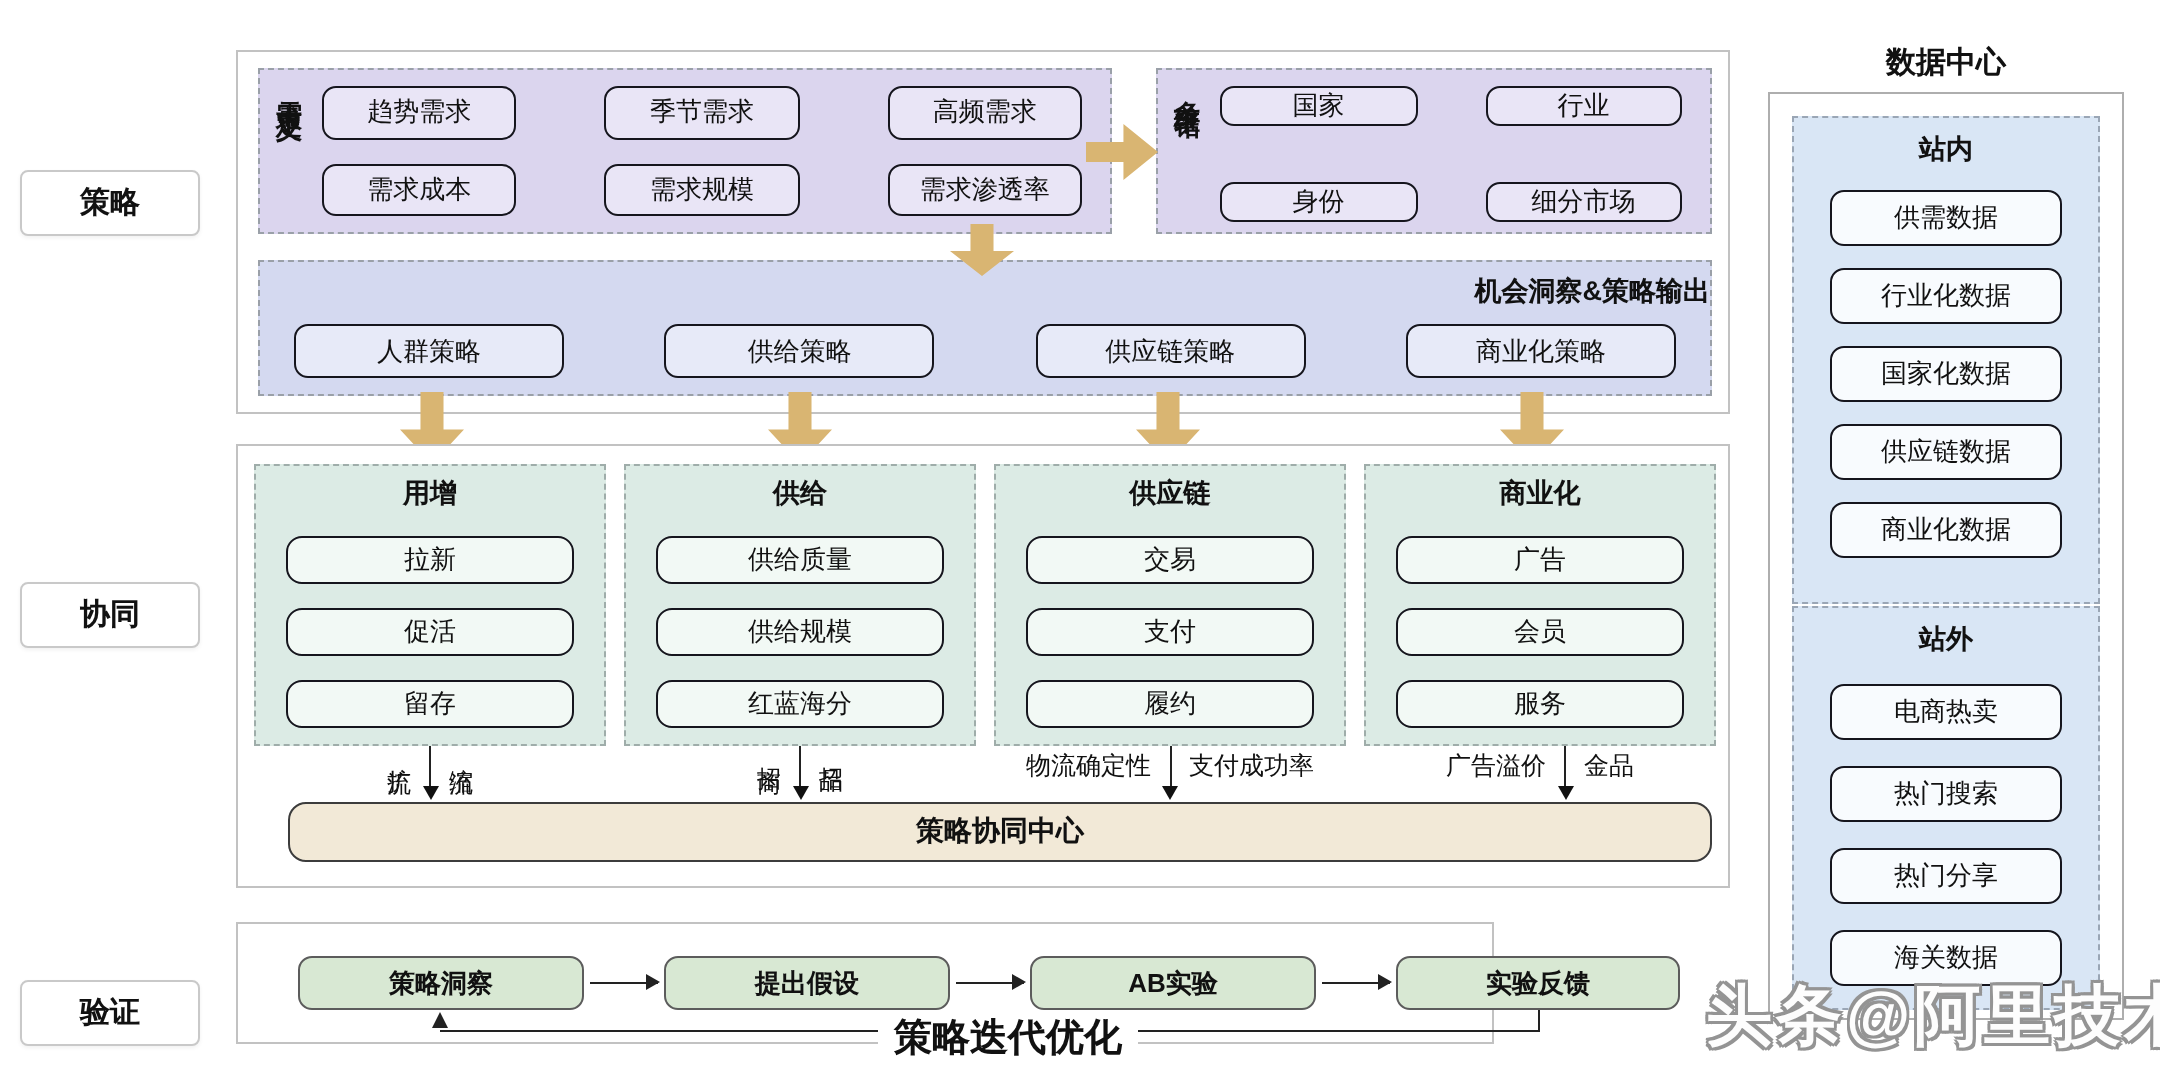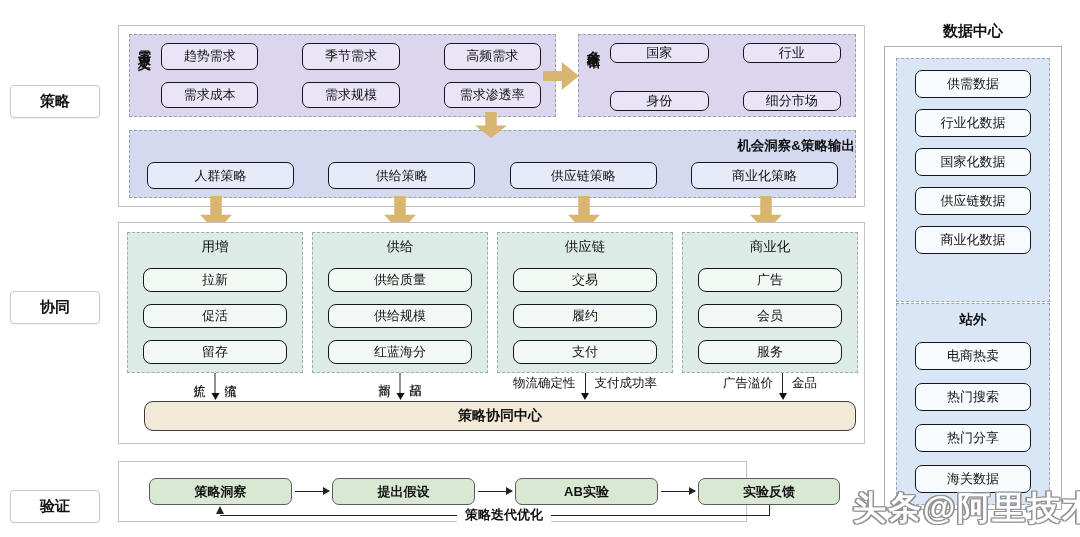--- a/index.html
+++ b/index.html
@@ -41,26 +41,26 @@
   .tan-right { position:absolute; background:var(--arrow);
     clip-path:polygon(0 32%,52% 32%,52% 0,100% 50%,52% 100%,52% 68%,0 68%); }
   .tan-down { position:absolute; background:var(--arrow);
     clip-path:polygon(32% 0,68% 0,68% 52%,100% 52%,50% 100%,0 52%,32% 52%); }
 
   
   .insight-panel { position:absolute; left:10px; top:104px; width:727px; height:68px;
     background:var(--periwinkle); }
   .insight-title { text-align:right; font-weight:bold; font-size:13.5px; padding-top:6px; }
   .insight-row { display:flex; justify-content:space-between; padding:7px 17px 0; }
-  .insight-row .ibox { width:147px; height:27px; background:var(--periwinkle_item); }
+  .insight-row .ibox { width:135px; height:27px; background:var(--periwinkle_item); }
 
   
   .pillar-row { position:absolute; left:8px; top:9px; width:731px; display:flex; gap:9px; }
   .pillar { width:176px; height:141px; background:var(--teal); border:1.4px dashed #9fadaa; }
-  .pillar-title { text-align:center; font-weight:normal; font-size:13.5px; margin-top:5px; }
+  .pillar-title { text-align:center; font-weight:bold; font-size:13.5px; margin-top:5px; }
   .pillar .ibox { height:24px; margin:12px 15px 0; background:var(--teal_item); border-radius:8px; }
   .pillar .ibox:first-of-type { margin-top:8px; }
 
   
   .metric-group { position:absolute; top:150px; height:28px; transform:translateX(-50%);
     display:flex; align-items:flex-start; gap:5px; }
   .mlabel-v { writing-mode:vertical-rl; text-orientation:upright; font-size:12px; line-height:1;
     letter-spacing:1px; padding-top:1px; }
   .mlabel-h { font-size:12.5px; padding-top:2px; white-space:nowrap; }
   .mline { position:relative; width:9px; height:28px; }
@@ -77,21 +77,21 @@
     border-radius:7px; background:var(--green); display:flex; align-items:center;
     justify-content:center; font-size:13px; font-weight:bold; }
   .harrow { position:absolute; top:29px; width:34px; height:1.2px; background:#222; }
   .harrow::after { content:''; position:absolute; right:-1px; top:-4.2px;
     border-left:7px solid #222; border-top:4.5px solid transparent; border-bottom:4.5px solid transparent; }
   .loop-v { position:absolute; left:650px; top:43px; width:1.2px; height:11px; background:#222; }
   .loop-h { position:absolute; left:101px; top:53px; width:549px; height:1.2px; background:#222; }
   .loop-up { position:absolute; left:96.5px; top:44px; width:0; height:0;
     border-left:4.5px solid transparent; border-right:4.5px solid transparent; border-bottom:8px solid #222; }
   .loop-label { position:absolute; left:385px; top:44px; transform:translateX(-50%);
-    background:#fff; padding:0 8px; font-size:13px; font-weight:bold; z-index:2; white-space:nowrap; }
+    background:#fff; padding:0 8px; font-size:19px; font-weight:bold; z-index:2; white-space:nowrap; }
 
   
   .dc-title { position:absolute; left:884px; top:22px; width:178px; text-align:center;
     font-weight:bold; font-size:15px; }
   .dc-outer { position:absolute; left:884px; top:46px; width:178px; height:464px;
     border:1.2px solid #aeaeae; background:#fff; }
   .dc-panel { position:absolute; left:11px; width:154px; background:var(--blue);
     border:1.4px dashed #9aa6b5; }
   .dc-panel-title { text-align:center; font-weight:bold; font-size:13.5px; margin-top:7px; }
   .dc-panel .ibox { width:116px; height:28px; margin:11px auto 0; background:var(--blue_item); }
@@ -167,22 +167,22 @@
       </div>
       <div class="pillar">
         <div class="pillar-title">供给</div>
         <div class="ibox">供给质量</div>
         <div class="ibox">供给规模</div>
         <div class="ibox">红蓝海分</div>
       </div>
       <div class="pillar">
         <div class="pillar-title">供应链</div>
         <div class="ibox">交易</div>
+        <div class="ibox">支付</div>
         <div class="ibox">履约</div>
-        <div class="ibox">支付</div>
       </div>
       <div class="pillar">
         <div class="pillar-title">商业化</div>
         <div class="ibox">广告</div>
         <div class="ibox">会员</div>
         <div class="ibox">服务</div>
       </div>
     </div>
 
     <div class="metric-group" style="left:96px">
@@ -219,20 +219,21 @@
     <div class="vstep" style="left:579px;width:142px">实验反馈</div>
     <div class="loop-v"></div>
     <div class="loop-h"></div>
     <div class="loop-up"></div>
     <div class="loop-label">策略迭代优化</div>
   </div>
 
   <div class="dc-title">数据中心</div>
   <div class="dc-outer">
     <div class="dc-panel dc-onsite">
+      <div class="dc-panel-title">站内</div>
       <div class="ibox">供需数据</div>
       <div class="ibox">行业化数据</div>
       <div class="ibox">国家化数据</div>
       <div class="ibox">供应链数据</div>
       <div class="ibox">商业化数据</div>
     </div>
     <div class="dc-panel dc-offsite">
       <div class="dc-panel-title">站外</div>
       <div class="ibox">电商热卖</div>
       <div class="ibox">热门搜索</div>

